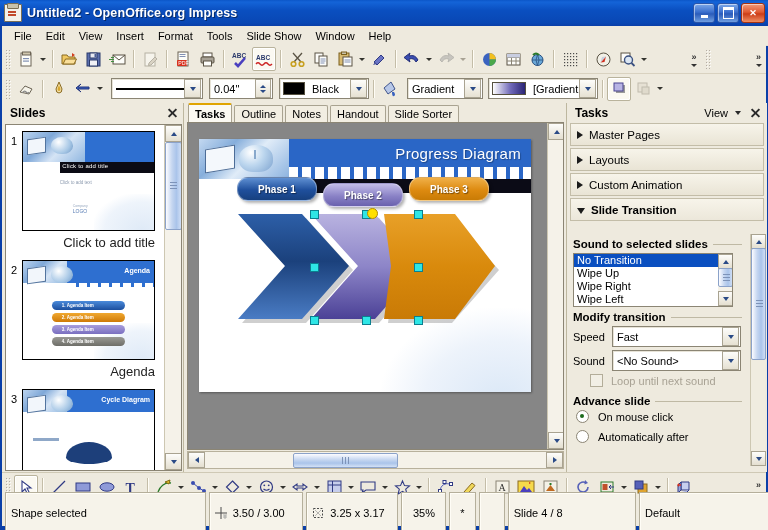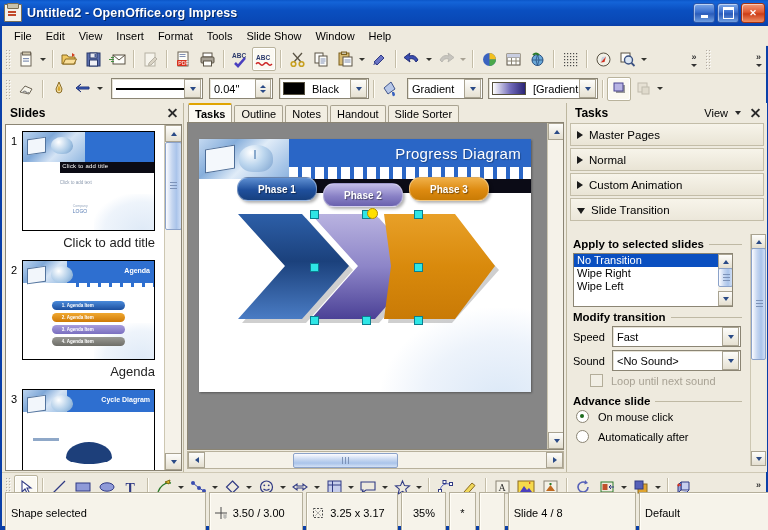--- a/index.html
+++ b/index.html
@@ -211,21 +211,21 @@
   
   .tasks{position:absolute;left:564px;top:0;width:200px;height:369px;background:#eeeade;
     border-left:1px solid #bdb79f;}
   .tasks .panel-hdr{padding-right:5px;}
   .tasks .view-lbl{font-size:11px;color:#000;margin-right:5px;}
   .tasks .vdrop:after{content:"";border-left:3.5px solid transparent;border-right:3.5px solid transparent;
     border-top:4px solid #2a2a2a;display:block;}
   .tasks .vdrop{width:10px;height:12px;display:flex;align-items:center;justify-content:center;margin-right:6px;}
   .acc{margin:0 3px 2px 3px;height:21px;display:flex;align-items:center;padding-left:6px;
     background:linear-gradient(to bottom,#f7f4ea,#e9e4d5);border:1px solid #c3bda8;font-size:11.5px;}
-  .acc.open{background:linear-gradient(to bottom,#f7f4ea,#ece7da);font-weight:normal;}
+  .acc.open{background:linear-gradient(to bottom,#f7f4ea,#ece7da);font-weight:bold;}
   .tri{width:0;height:0;margin-right:6px;border-top:4.5px solid transparent;border-bottom:4.5px solid transparent;
     border-left:6px solid #1b1b1b;}
   .tri.down{border-left:4.5px solid transparent;border-right:4.5px solid transparent;
     border-top:6px solid #1b1b1b;border-bottom:none;margin-top:2px;}
   .tbody{position:absolute;left:3px;top:131px;width:177px;height:232px;background:#eeeade;overflow:hidden;}
   .sec-hdr{font-weight:bold;font-size:11.5px;display:flex;align-items:center;gap:5px;margin:4px 0 3px 3px;}
   .sec-hdr .rule{flex:1;height:1px;background:#bfb9a4;margin-right:5px;}
   .listbox{margin-left:3px;width:158px;height:52px;background:#fff;border:1px solid #8b8574;
     position:relative;overflow:hidden;}
   .lb-item{font-size:11px;padding:0 3px;height:13px;line-height:13px;white-space:nowrap;}
@@ -748,39 +748,40 @@
         <div class="vdrop"></div>
         <div class="xclose"></div>
       </div>
 
       <div class="acc">
         <div class="tri"></div>
         <span>Master Pages</span>
       </div>
       <div class="acc">
         <div class="tri"></div>
-        <span>Normal</span>
+        <span>Layouts</span>
       </div>
       <div class="acc">
         <div class="tri"></div>
         <span>Custom Animation</span>
       </div>
       <div class="acc open">
         <div class="tri down"></div>
         <span>Slide Transition</span>
       </div>
 
       <div class="tbody">
         <div class="sec-hdr">
-          <span>Apply to selected slides</span>
+          <span>Sound to selected slides</span>
           <span class="rule"></span>
         </div>
 
         <div class="listbox">
           <div class="lb-item sel">No Transition</div>
+          <div class="lb-item">Wipe Up</div>
           <div class="lb-item">Wipe Right</div>
           <div class="lb-item">Wipe Left</div>
           <div class="lb-sb">
             <div class="sb-btn" style="width:13px;height:13px;">
                 <span class="up"></span>
               </div>
             <div class="sb-thumb" style="top:14px;height:17px;width:13px;"></div>
             <div class="sb-btn" style="width:13px;height:13px;position:absolute;bottom:0;">
                 <span class="dn"></span>
               </div>

